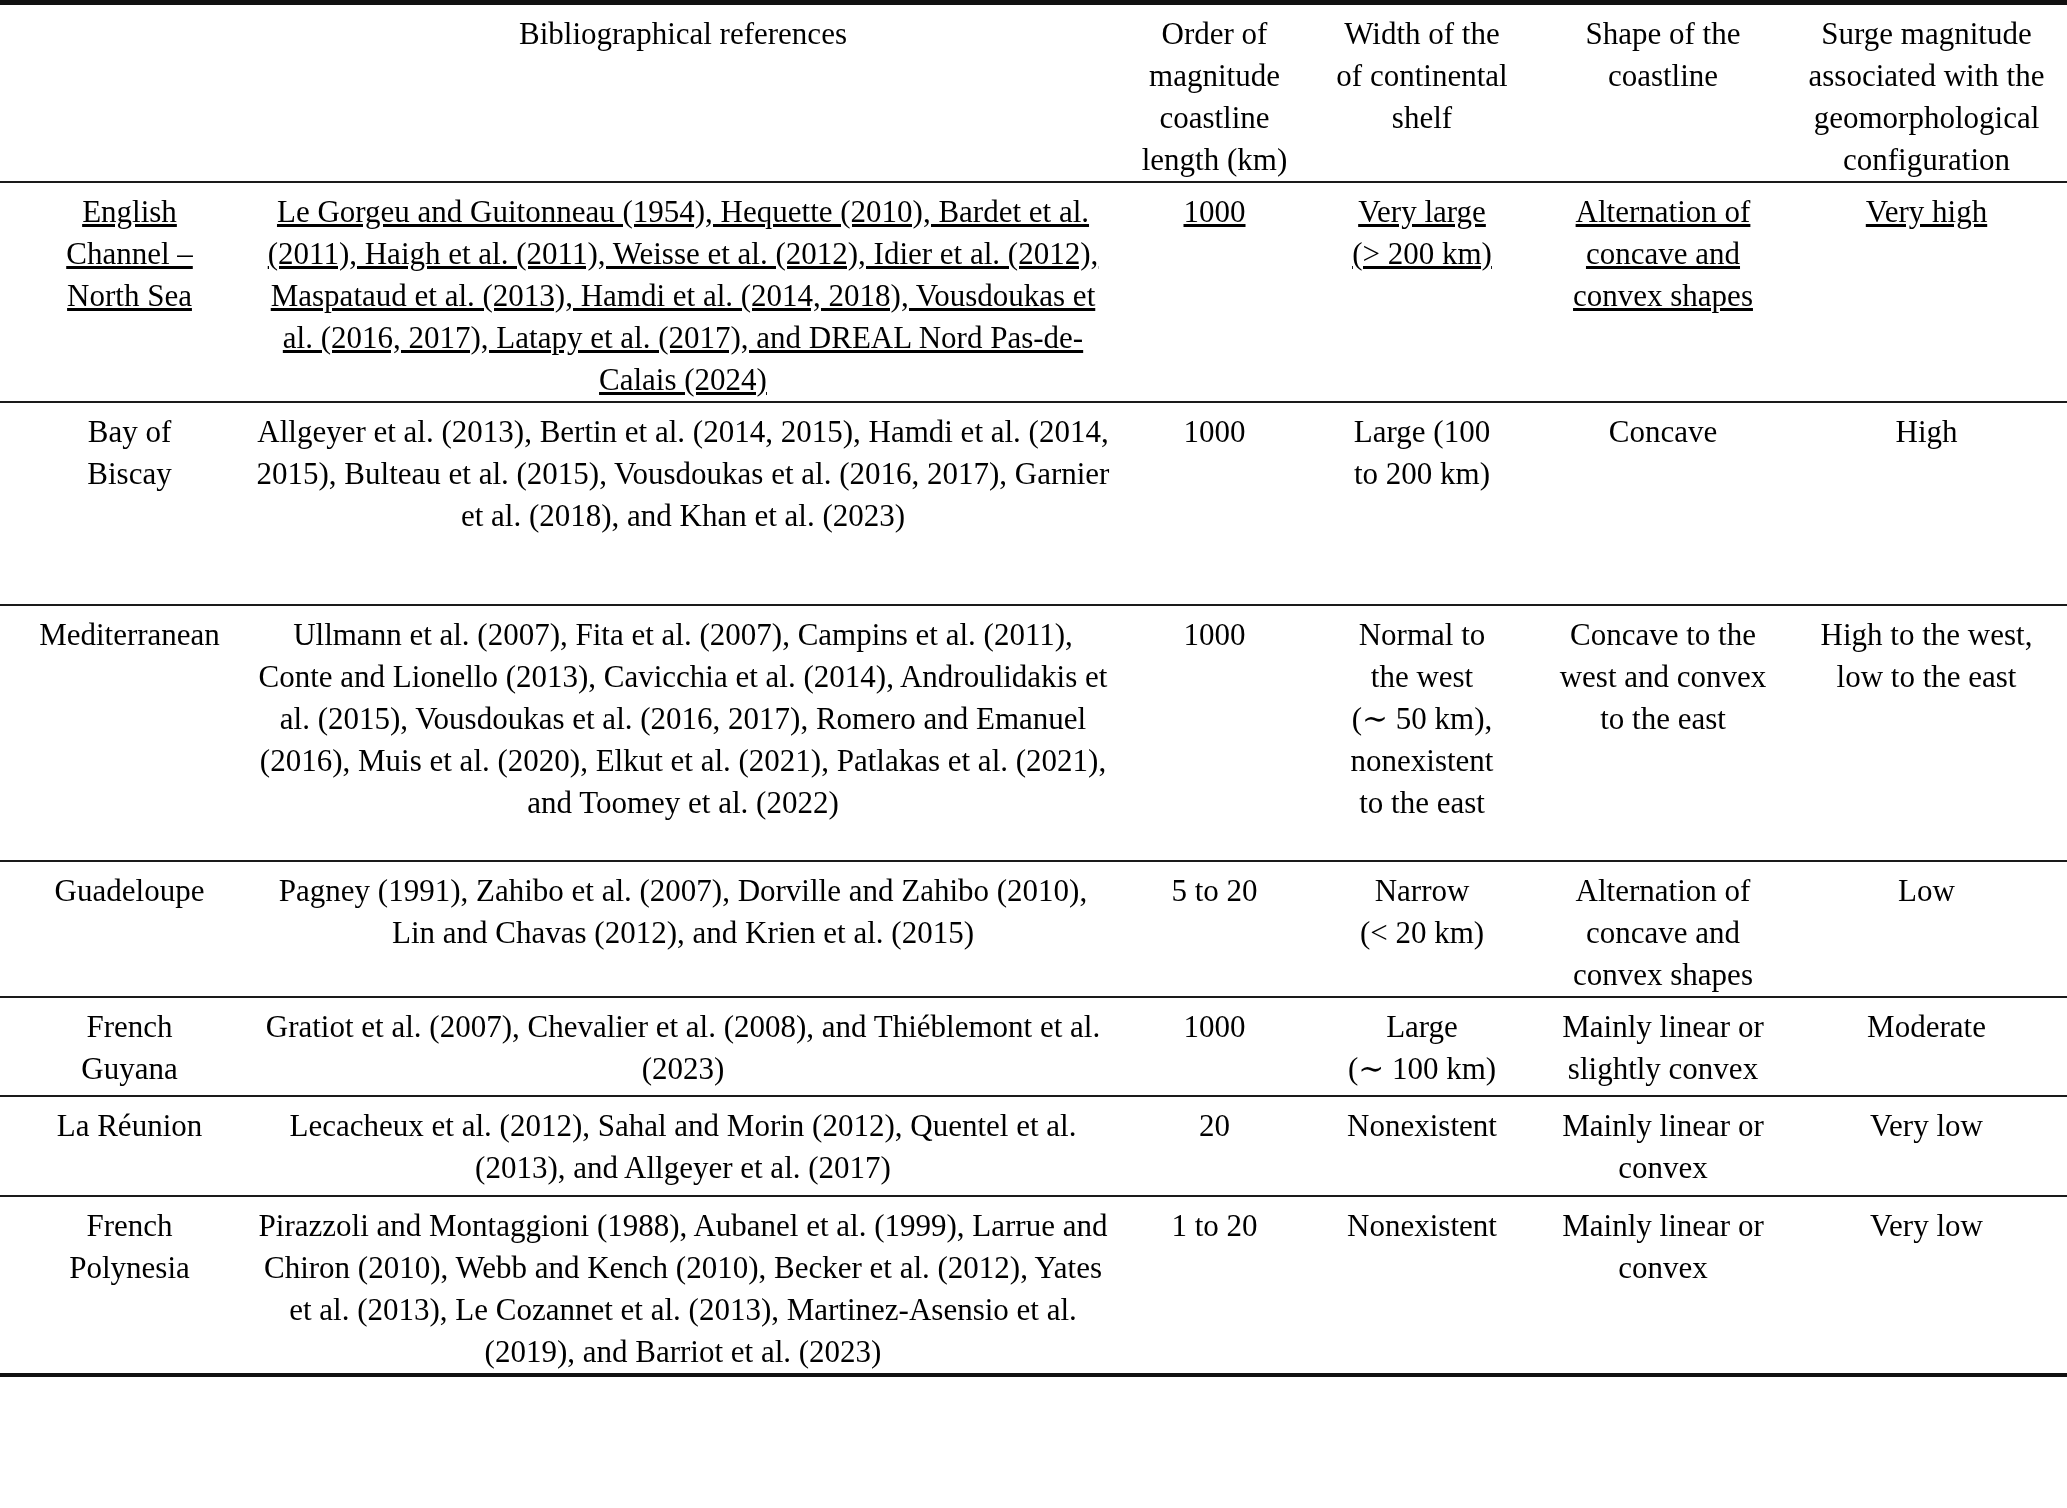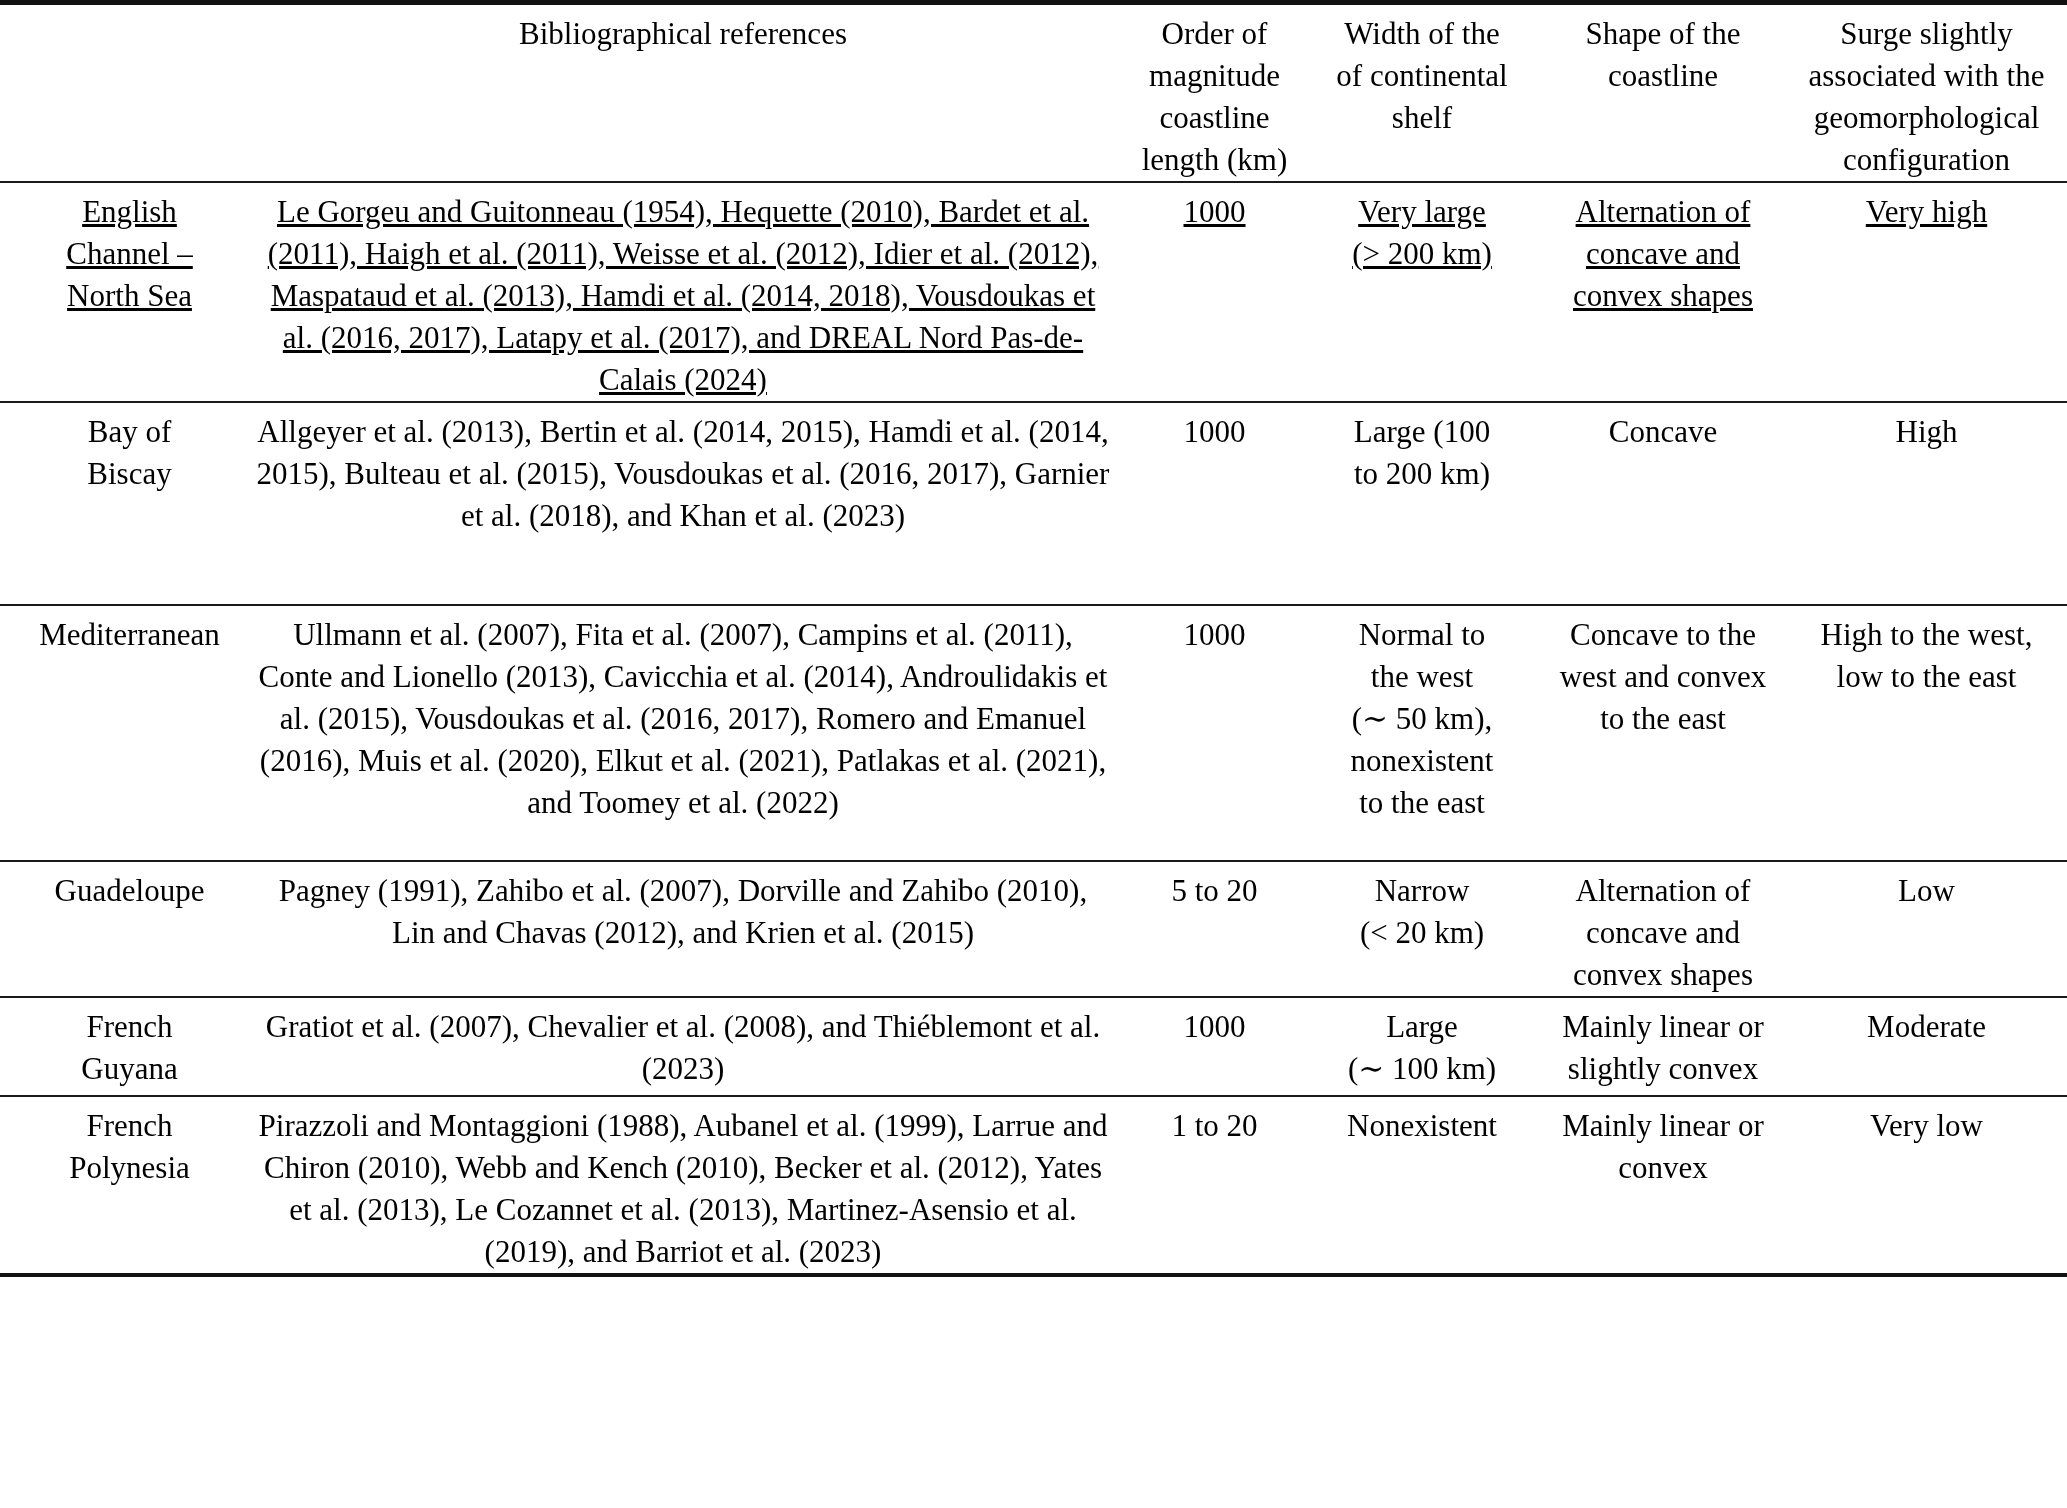--- a/index.html
+++ b/index.html
@@ -62,21 +62,21 @@
       <th class="pre">Bibliographical references</th>
       <th class="pre">Order of
 magnitude
 coastline
 length (km)</th>
       <th class="pre">Width of the
 of continental
 shelf</th>
       <th class="pre">Shape of the
 coastline</th>
-      <th class="pre">Surge slightly
+      <th class="pre">Surge magnitude
 associated with the
 geomorphological
 configuration</th>
     </tr>
   </thead>
   <tbody>
     <tr class="r0">
       <td class="pre">English
 Channel –
 North Sea</td>
@@ -129,20 +129,29 @@
       <td class="pre">French
 Guyana</td>
       <td>Gratiot et al. (2007), Chevalier et al. (2008), and Thiéblemont et al. (2023)</td>
       <td>1000</td>
       <td class="pre">Large
 (∼ 100 km)</td>
       <td class="pre">Mainly linear or
 slightly convex</td>
       <td class="pre">Moderate</td>
     </tr>
+    <tr class="r6">
+      <td class="pre">La Réunion</td>
+      <td>Lecacheux et al. (2012), Sahal and Morin (2012), Quentel et al. (2013), and Allgeyer et al. (2017)</td>
+      <td>20</td>
+      <td class="pre">Nonexistent</td>
+      <td class="pre">Mainly linear or
+convex</td>
+      <td class="pre">Very low</td>
+    </tr>
     <tr class="r7">
       <td class="pre">French
 Polynesia</td>
       <td>Pirazzoli and Montaggioni (1988), Aubanel et al. (1999), Larrue and Chiron (2010), Webb and Kench (2010), Becker et al. (2012), Yates et al. (2013), Le Cozannet et al. (2013), Martinez-Asensio et al. (2019), and Barriot et al. (2023)</td>
       <td>1 to 20</td>
       <td class="pre">Nonexistent</td>
       <td class="pre">Mainly linear or
 convex</td>
       <td class="pre">Very low</td>
     </tr>

